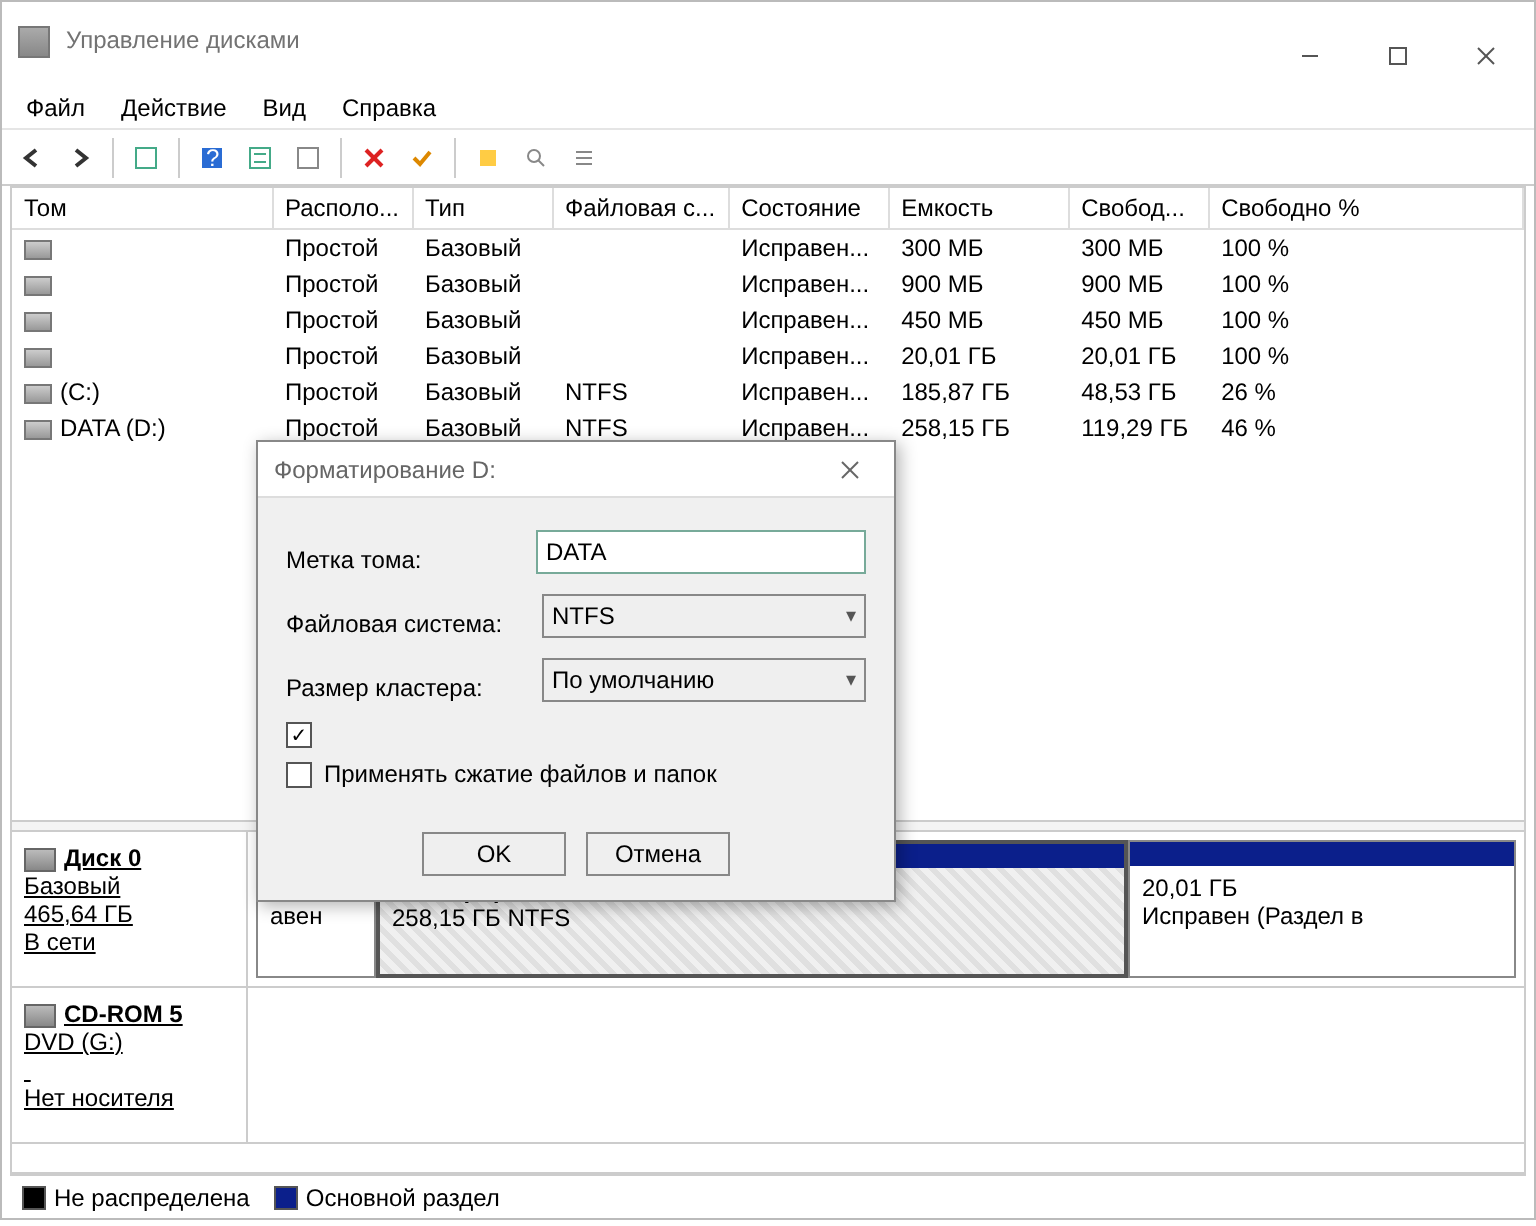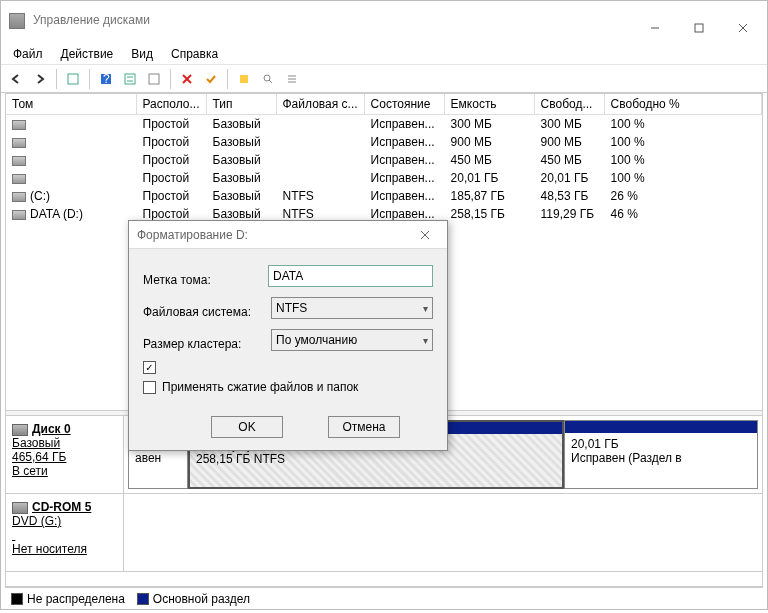--- a/index.html
+++ b/index.html
@@ -43,21 +43,21 @@
 .dclose { width:28px; height:28px; display:flex; align-items:center; justify-content:center; cursor:pointer; color:#666;}
 .dbody { padding:16px 14px 8px; }
 .frow { display:flex; align-items:flex-end; margin-bottom:10px; }
 .flabel { width:128px; }
 .finput { flex:1; height:22px; border:1px solid #7a9; padding:0 4px; background:#fff;}
 .fselect { flex:1; height:22px; border:1px solid #888; background:#efefef; padding:0 4px; display:flex; align-items:center; justify-content:space-between; cursor:pointer;}
 .chev { font-size:10px; color:#555;}
 .chkrow { display:flex; align-items:center; margin:6px 0; }
 .chk { width:13px; height:13px; border:1px solid #555; margin-right:6px; display:flex; align-items:center; justify-content:center; background:#fff; font-size:10px; cursor:pointer;}
 .dbuttons { display:flex; justify-content:center; gap:10px; padding:8px 0 12px; }
-.dbtn { min-width:72px; height:22px; border:1px solid #888; background:#efefef; cursor:pointer;margin-left:35px; }
+.dbtn { min-width:72px; height:22px; border:1px solid #888; background:#efefef; cursor:pointer; }
 svg { display:block; }
 </style>
 </head>
 <body>
 
 <div class="window">
   <div class="titlebar">
     <span class="appicon"></span>
     <span class="title">Управление дисками</span>
     <div class="winbtns">

